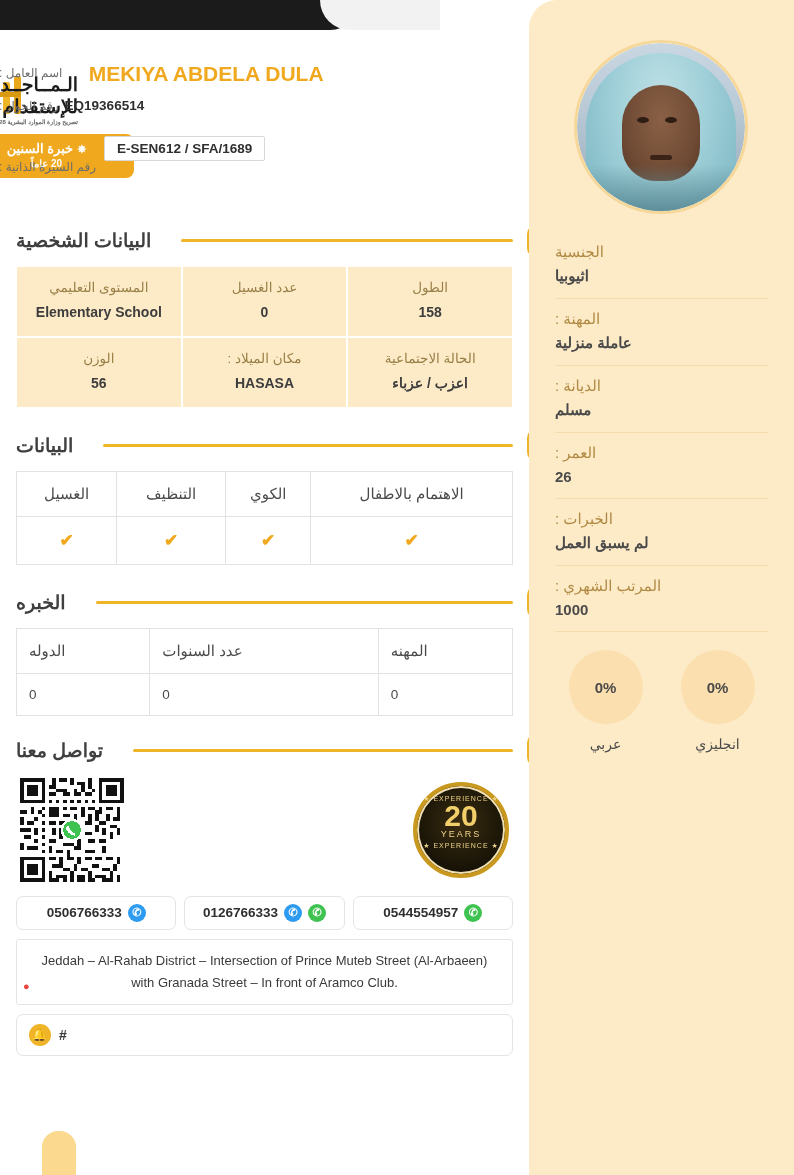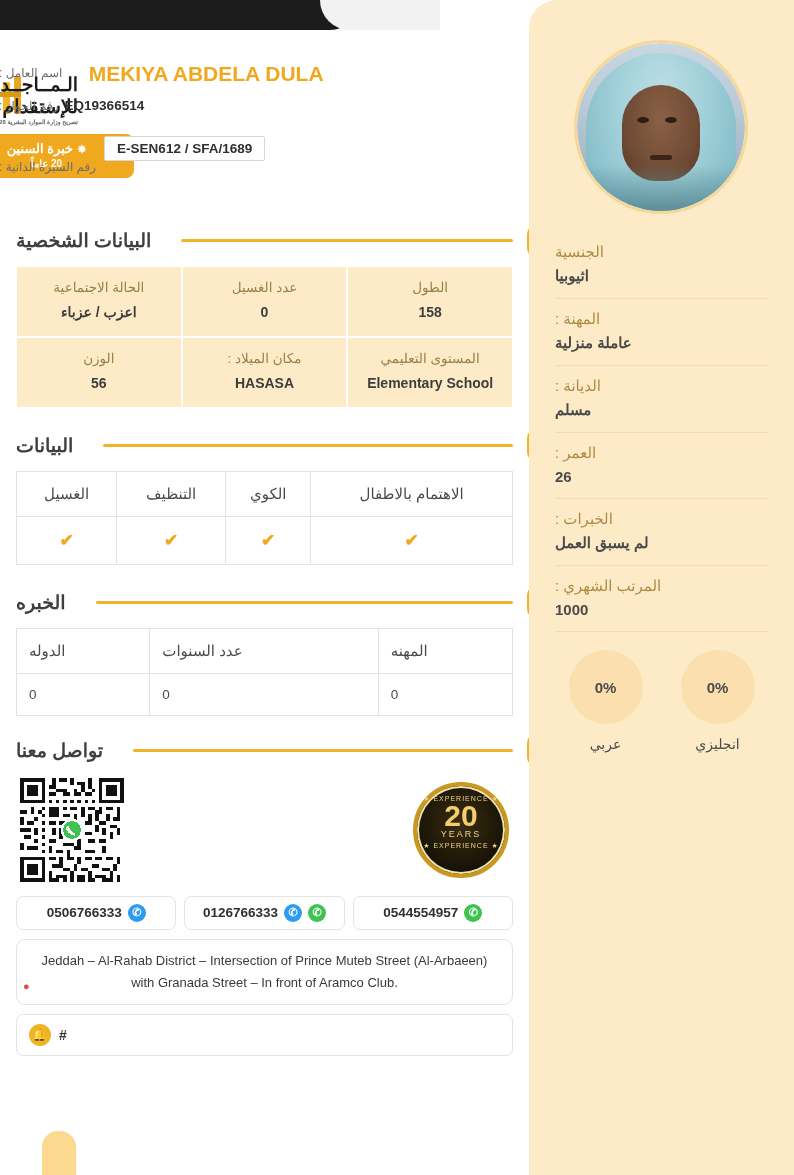--- a/index.html
+++ b/index.html
@@ -190,21 +190,21 @@
   }
   .ic {
     width:18px; height:18px; border-radius:50%;
     display:inline-flex; align-items:center; justify-content:center;
     font-size:11px; color:#fff;
   }
   .ic.wa { background:#3ec250; }
   .ic.tel { background:#2d9bf0; }
 
   .addr {
-    margin-top:9px; border:1px solid #e4e4e4; border-radius:9px;
+    margin-top:9px; border:1px solid #e4e4e4; border-radius:3px;
     padding:10px 12px; font-size:13px; color:#3a3a3a; line-height:1.7;
     text-align:center; direction:ltr; position:relative;
   }
   .addr .pin { position:absolute; left:6px; bottom:8px; color:#e8473f; font-size:11px; }
 
   .hash-bar {
     margin-top:9px; border:1px solid #e4e4e4; border-radius:7px;
     padding:9px 12px; display:flex; align-items:center; justify-content:flex-start;
     gap:8px; flex-direction:row-reverse;
   }
@@ -279,26 +279,26 @@
       <div class="pgrid">
         <div class="pcell">
           <div class="l">الطول</div>
           <div class="v">158</div>
         </div>
         <div class="pcell">
           <div class="l">عدد الغسيل</div>
           <div class="v">0</div>
         </div>
         <div class="pcell">
+          <div class="l">المستوى التعليمي</div>
+          <div class="v">Elementary School</div>
+        </div>
+        <div class="pcell">
           <div class="l">الحالة الاجتماعية</div>
           <div class="v">اعزب / عزباء</div>
-        </div>
-        <div class="pcell">
-          <div class="l">المستوى التعليمي</div>
-          <div class="v">Elementary School</div>
         </div>
         <div class="pcell">
           <div class="l">مكان الميلاد :</div>
           <div class="v">HASASA</div>
         </div>
         <div class="pcell">
           <div class="l">الوزن</div>
           <div class="v">56</div>
         </div>
       </div>

